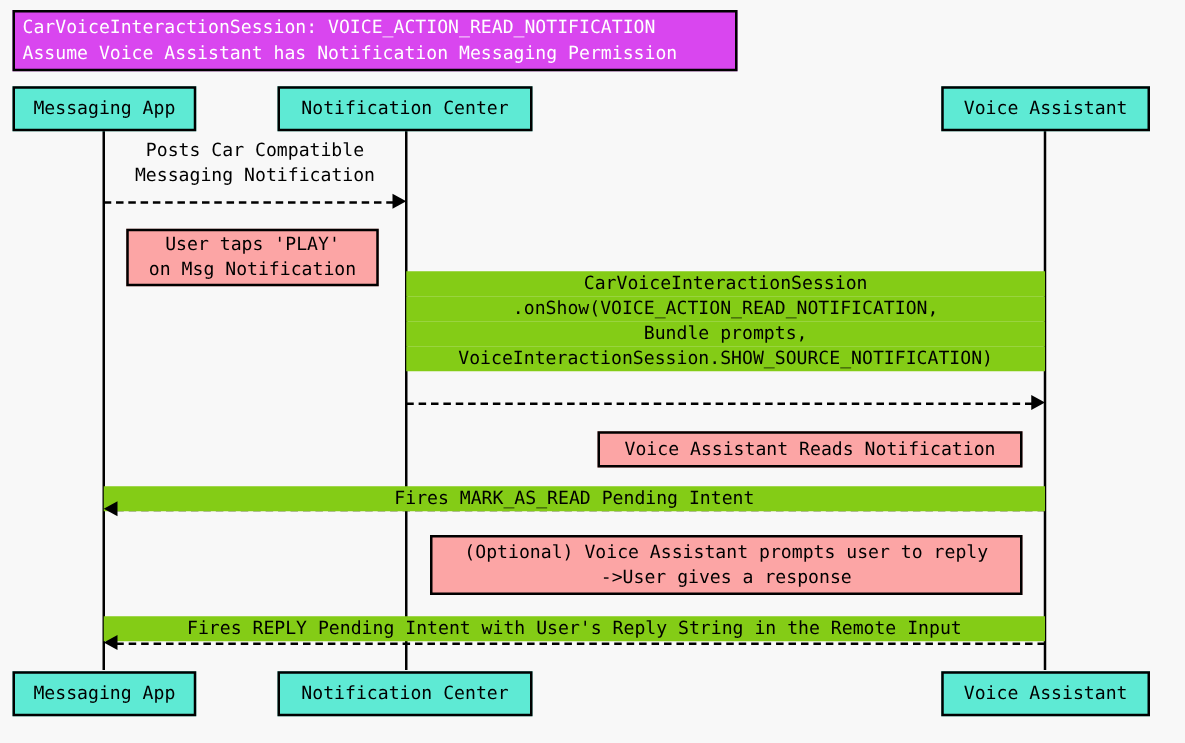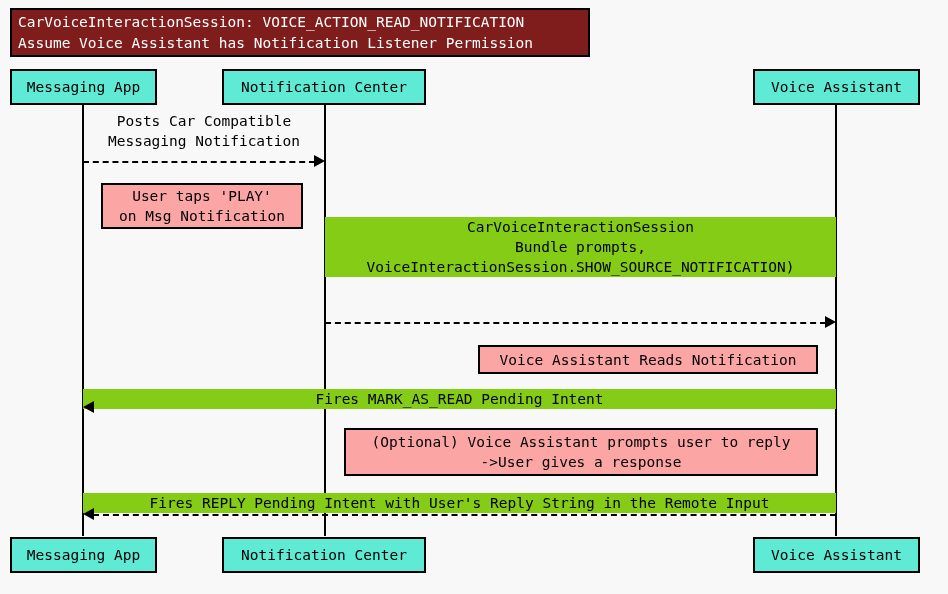--- a/index.html
+++ b/index.html
@@ -22,21 +22,21 @@
     height: 594px;
   }
   .abs { position: absolute; }
 
   
   #title-banner {
     left: 10px;
     top: 8px;
     width: 580px;
     height: 49px;
-    background: #7f1d1d;
+    background: #d946ef;
     border: 2px solid #000000;
     box-sizing: border-box;
     display: flex;
     flex-direction: column;
     justify-content: center;
     padding-left: 6px;
   }
   #title-banner .tline {
     color: #ffffff;
     font-size: 14.5px;
@@ -115,21 +115,21 @@
   .arrow-head.right { border-left: 11px solid #000000; }
   .arrow-head.left  { border-right: 11px solid #000000; }
 </style>
 </head>
 <body>
 
 <div id="canvas">
 
   <div id="title-banner" class="abs">
     <div class="tline">CarVoiceInteractionSession: VOICE_ACTION_READ_NOTIFICATION</div>
-    <div class="tline">Assume Voice Assistant has Notification Listener Permission</div>
+    <div class="tline">Assume Voice Assistant has Notification Messaging Permission</div>
   </div>
 
   <div class="abs lifeline" style="left:82px; top:104px; height:432px;"></div>
   <div class="abs lifeline" style="left:324px; top:104px; height:432px;"></div>
   <div class="abs lifeline" style="left:835px; top:104px; height:432px;"></div>
 
   <div class="abs participant" style="left:10px; top:69px; width:147px; height:36px;">
     <span>Messaging App</span>
   </div>
   <div class="abs participant" style="left:222px; top:69px; width:204px; height:36px;">
@@ -146,20 +146,21 @@
   <div class="abs arrow-line" style="left:83px; top:161px; width:232px;"></div>
   <div class="abs arrow-head right" style="left:314px; top:155px;"></div>
 
   <div class="abs note" style="left:101px; top:183px; width:202px; height:46px;">
     <div class="nline">User taps 'PLAY'</div>
     <div class="nline">on Msg Notification</div>
   </div>
 
   <div class="abs msg-label on-lifeline" style="left:325px; top:217px; width:511px;">
     <div class="mline">CarVoiceInteractionSession</div>
+    <div class="mline">.onShow(VOICE_ACTION_READ_NOTIFICATION,</div>
     <div class="mline">Bundle prompts,</div>
     <div class="mline">VoiceInteractionSession.SHOW_SOURCE_NOTIFICATION)</div>
   </div>
   <div class="abs arrow-line" style="left:325px; top:322px; width:501px;"></div>
   <div class="abs arrow-head right" style="left:825px; top:316px;"></div>
 
   <div class="abs note" style="left:478px; top:345px; width:340px; height:29px;">
     <div class="nline">Voice Assistant Reads Notification</div>
   </div>
 

